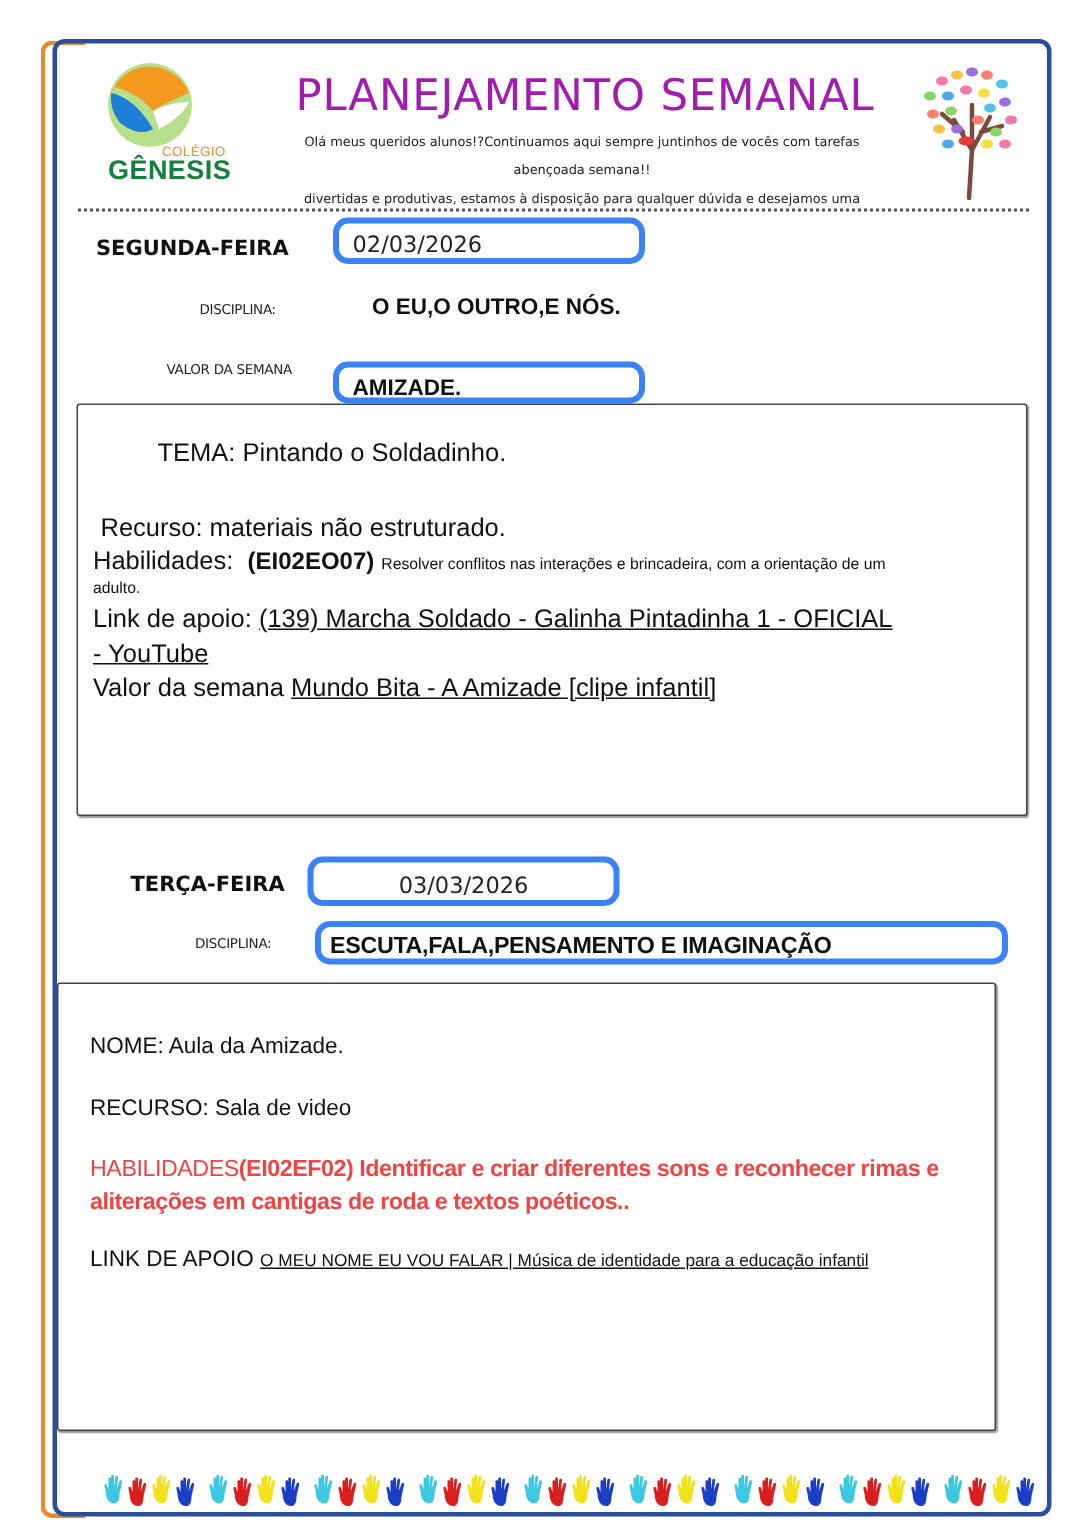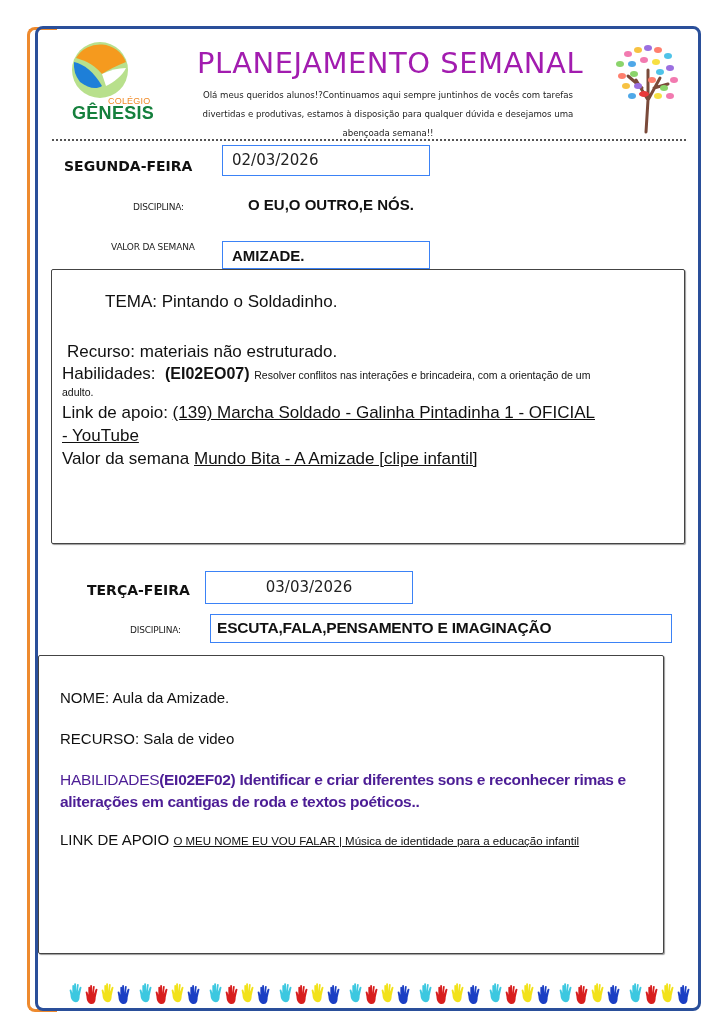--- a/index.html
+++ b/index.html
@@ -20,21 +20,21 @@
     .logo-text-small { position: absolute; left: 108px; top: 96px; font-size: 9px; color: #f08c2a; font-family: "Liberation Sans", sans-serif; letter-spacing: 0.2px; }
     .logo-text-big { position: absolute; left: 72px; top: 103px; font-size: 18px; font-weight: bold; color: #15803d; font-family: "Liberation Sans", sans-serif; letter-spacing: 0.3px; }
     .title { position: absolute; left: 190px; top: 46px; width: 400px; text-align: center; font-family: "DejaVu Sans", sans-serif; font-size: 29px; font-weight: normal; color: #a21caf; letter-spacing: 0.5px; }
     .greeting { position: absolute; left: 172px; top: 86px; width: 432px; text-align: center; font-family: "DejaVu Sans", sans-serif; font-size: 8.6px; line-height: 19px; color: #222; }
     .tree { position: absolute; left: 608px; top: 40px; width: 78px; height: 95px; }
     .dotted-rule { position: absolute; left: 52px; top: 139px; width: 634px; border-top: 2px dotted #555; }
 
     
     .day-label { position: absolute; font-family: "DejaVu Sans", sans-serif; font-weight: bold; font-size: 14px; color: #111; }
     .small-label { position: absolute; font-family: "DejaVu Sans", sans-serif; font-size: 9px; color: #222; letter-spacing: -0.2px; }
-    .rbox { position: absolute; border: 1px solid #3b82f6; border-radius: 0; background: #fff; }
+    .rbox { position: absolute; border: 4px solid #3b82f6; border-radius: 10px; background: #fff; }
     .date-text { font-family: "DejaVu Sans", sans-serif; font-size: 15px; color: #222; }
 
     .mon-day { left: 64px; top: 158px; }
     .mon-date { left: 222px; top: 145px; width: 208px; height: 31px; padding: 5px 0 0 9px; }
     .mon-disc-label { left: 133px; top: 202px; }
     .mon-disc { position: absolute; left: 248px; top: 196px; font-size: 15px; font-weight: bold; color: #111; }
     .mon-valor-label { left: 111px; top: 242px; }
     .mon-valor { left: 222px; top: 241px; width: 208px; height: 28px; padding: 5px 0 0 9px; font-size: 15px; font-weight: bold; }
 
     .content-box { position: absolute; border: 1px solid #444; border-radius: 2px; background: #fff; box-shadow: 1px 1px 1px #999; }
@@ -44,21 +44,21 @@
     .hab-small { font-size: 10.5px; }
     .hab-code { font-size: 16px; font-weight: bold; }
 
     
     .tue-day { left: 87px; top: 582px; }
     .tue-date { left: 205px; top: 571px; width: 208px; height: 33px; text-align: center; padding-top: 6px; }
     .tue-disc-label { left: 130px; top: 625px; }
     .tue-disc { left: 210px; top: 614px; width: 462px; height: 29px; padding: 4px 0 0 6px; font-size: 15.5px; font-weight: bold; letter-spacing: -0.2px; white-space: nowrap; }
     .tue-box { left: 38px; top: 655px; width: 626px; height: 299px; }
     .tue-box .line { position: absolute; left: 21px; font-size: 15px; color: #111; white-space: nowrap; }
-    .tue-hab { position: absolute; left: 21px; top: 113px; width: 600px; font-size: 15.5px; line-height: 22px; color: #4c1d95; letter-spacing: -0.3px; }
+    .tue-hab { position: absolute; left: 21px; top: 113px; width: 600px; font-size: 15.5px; line-height: 22px; color: #ef4444; letter-spacing: -0.3px; }
     .tue-hab b { font-weight: bold; }
     .tue-link-text { font-size: 11.5px; }
 
     
     .hands { position: absolute; left: 68px; top: 982px; width: 600px; height: 26px; display: flex; gap: 6px; }
     .hand-group { display: flex; gap: 0px; }
     .hand { width: 16px; height: 22px; }
   </style>
 </head>
 <body>
@@ -71,22 +71,22 @@
   <path d="M10 18 A28 28 0 0 1 60 22 C50 26 42 30 36 34 C26 22 16 20 10 18Z" fill="#f59a1e"></path>
   <path d="M8 22 C18 24 28 32 36 46 C30 50 22 48 14 42 A28 28 0 0 1 8 22Z" fill="#1e7fd8"></path>
   <path d="M36 34 C44 30 52 28 60 28 C56 36 48 42 40 46 Z" fill="#ffffff"></path>
 </svg>
 <div class="logo-text-small">COLÉGIO</div>
 <div class="logo-text-big">GÊNESIS</div>
 
 <div class="title">PLANEJAMENTO SEMANAL</div>
 <div class="greeting">
   <div>Olá meus queridos alunos!?Continuamos aqui sempre juntinhos de vocês com tarefas</div>
+  <div>abençoada semana!!</div>
   <div>divertidas e produtivas, estamos à disposição para qualquer dúvida e desejamos uma</div>
-  <div>abençoada semana!!</div>
 </div>
 
 <svg class="tree" viewBox="0 0 78 95">
   <path d="M38 92 L40 60 L28 40 M40 60 L52 38 M40 60 L40 30 M34 48 L20 36 M46 48 L60 44" stroke="#7a4a3a" stroke-width="3" fill="none" stroke-linecap="round"></path>
   <g>
     <ellipse cx="20" cy="14" rx="4" ry="3" fill="#f27ab0"></ellipse>
     <ellipse cx="30" cy="10" rx="4" ry="3" fill="#f7c242"></ellipse>
     <ellipse cx="40" cy="8" rx="4" ry="3" fill="#9b6fe0"></ellipse>
     <ellipse cx="50" cy="10" rx="4" ry="3" fill="#ff7f6e"></ellipse>
     <ellipse cx="60" cy="16" rx="4" ry="3" fill="#4fc3e8"></ellipse>

